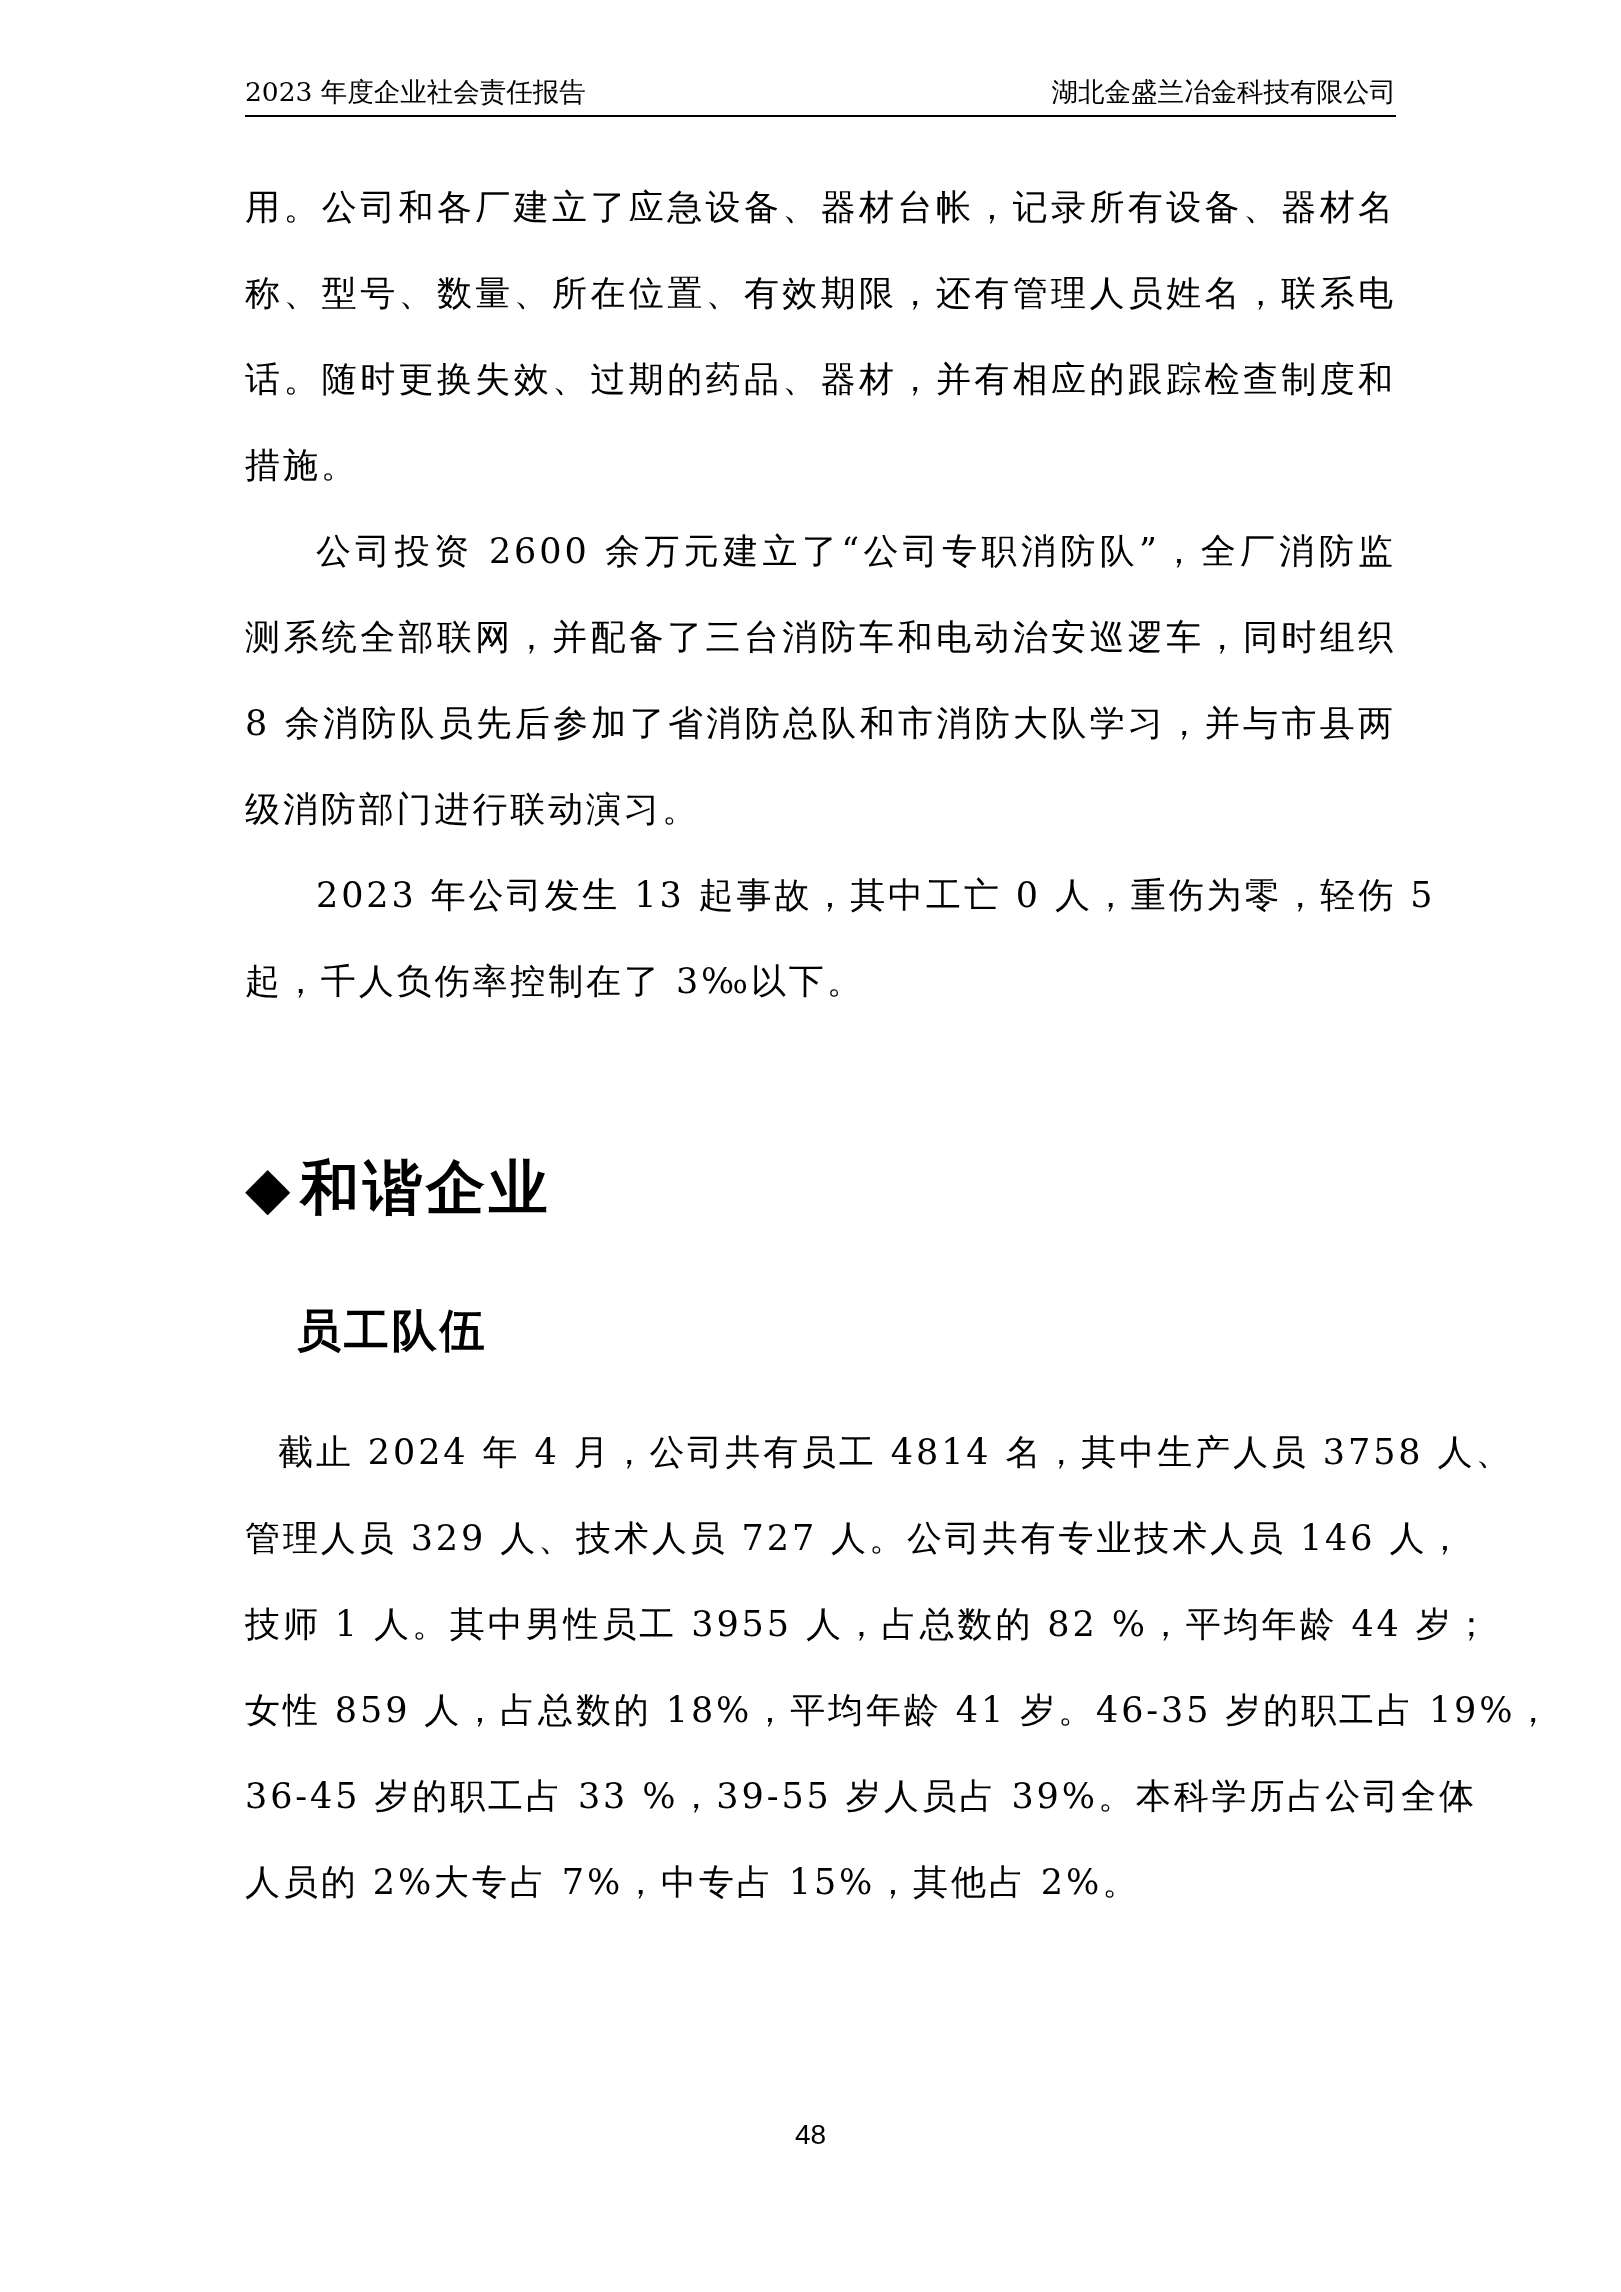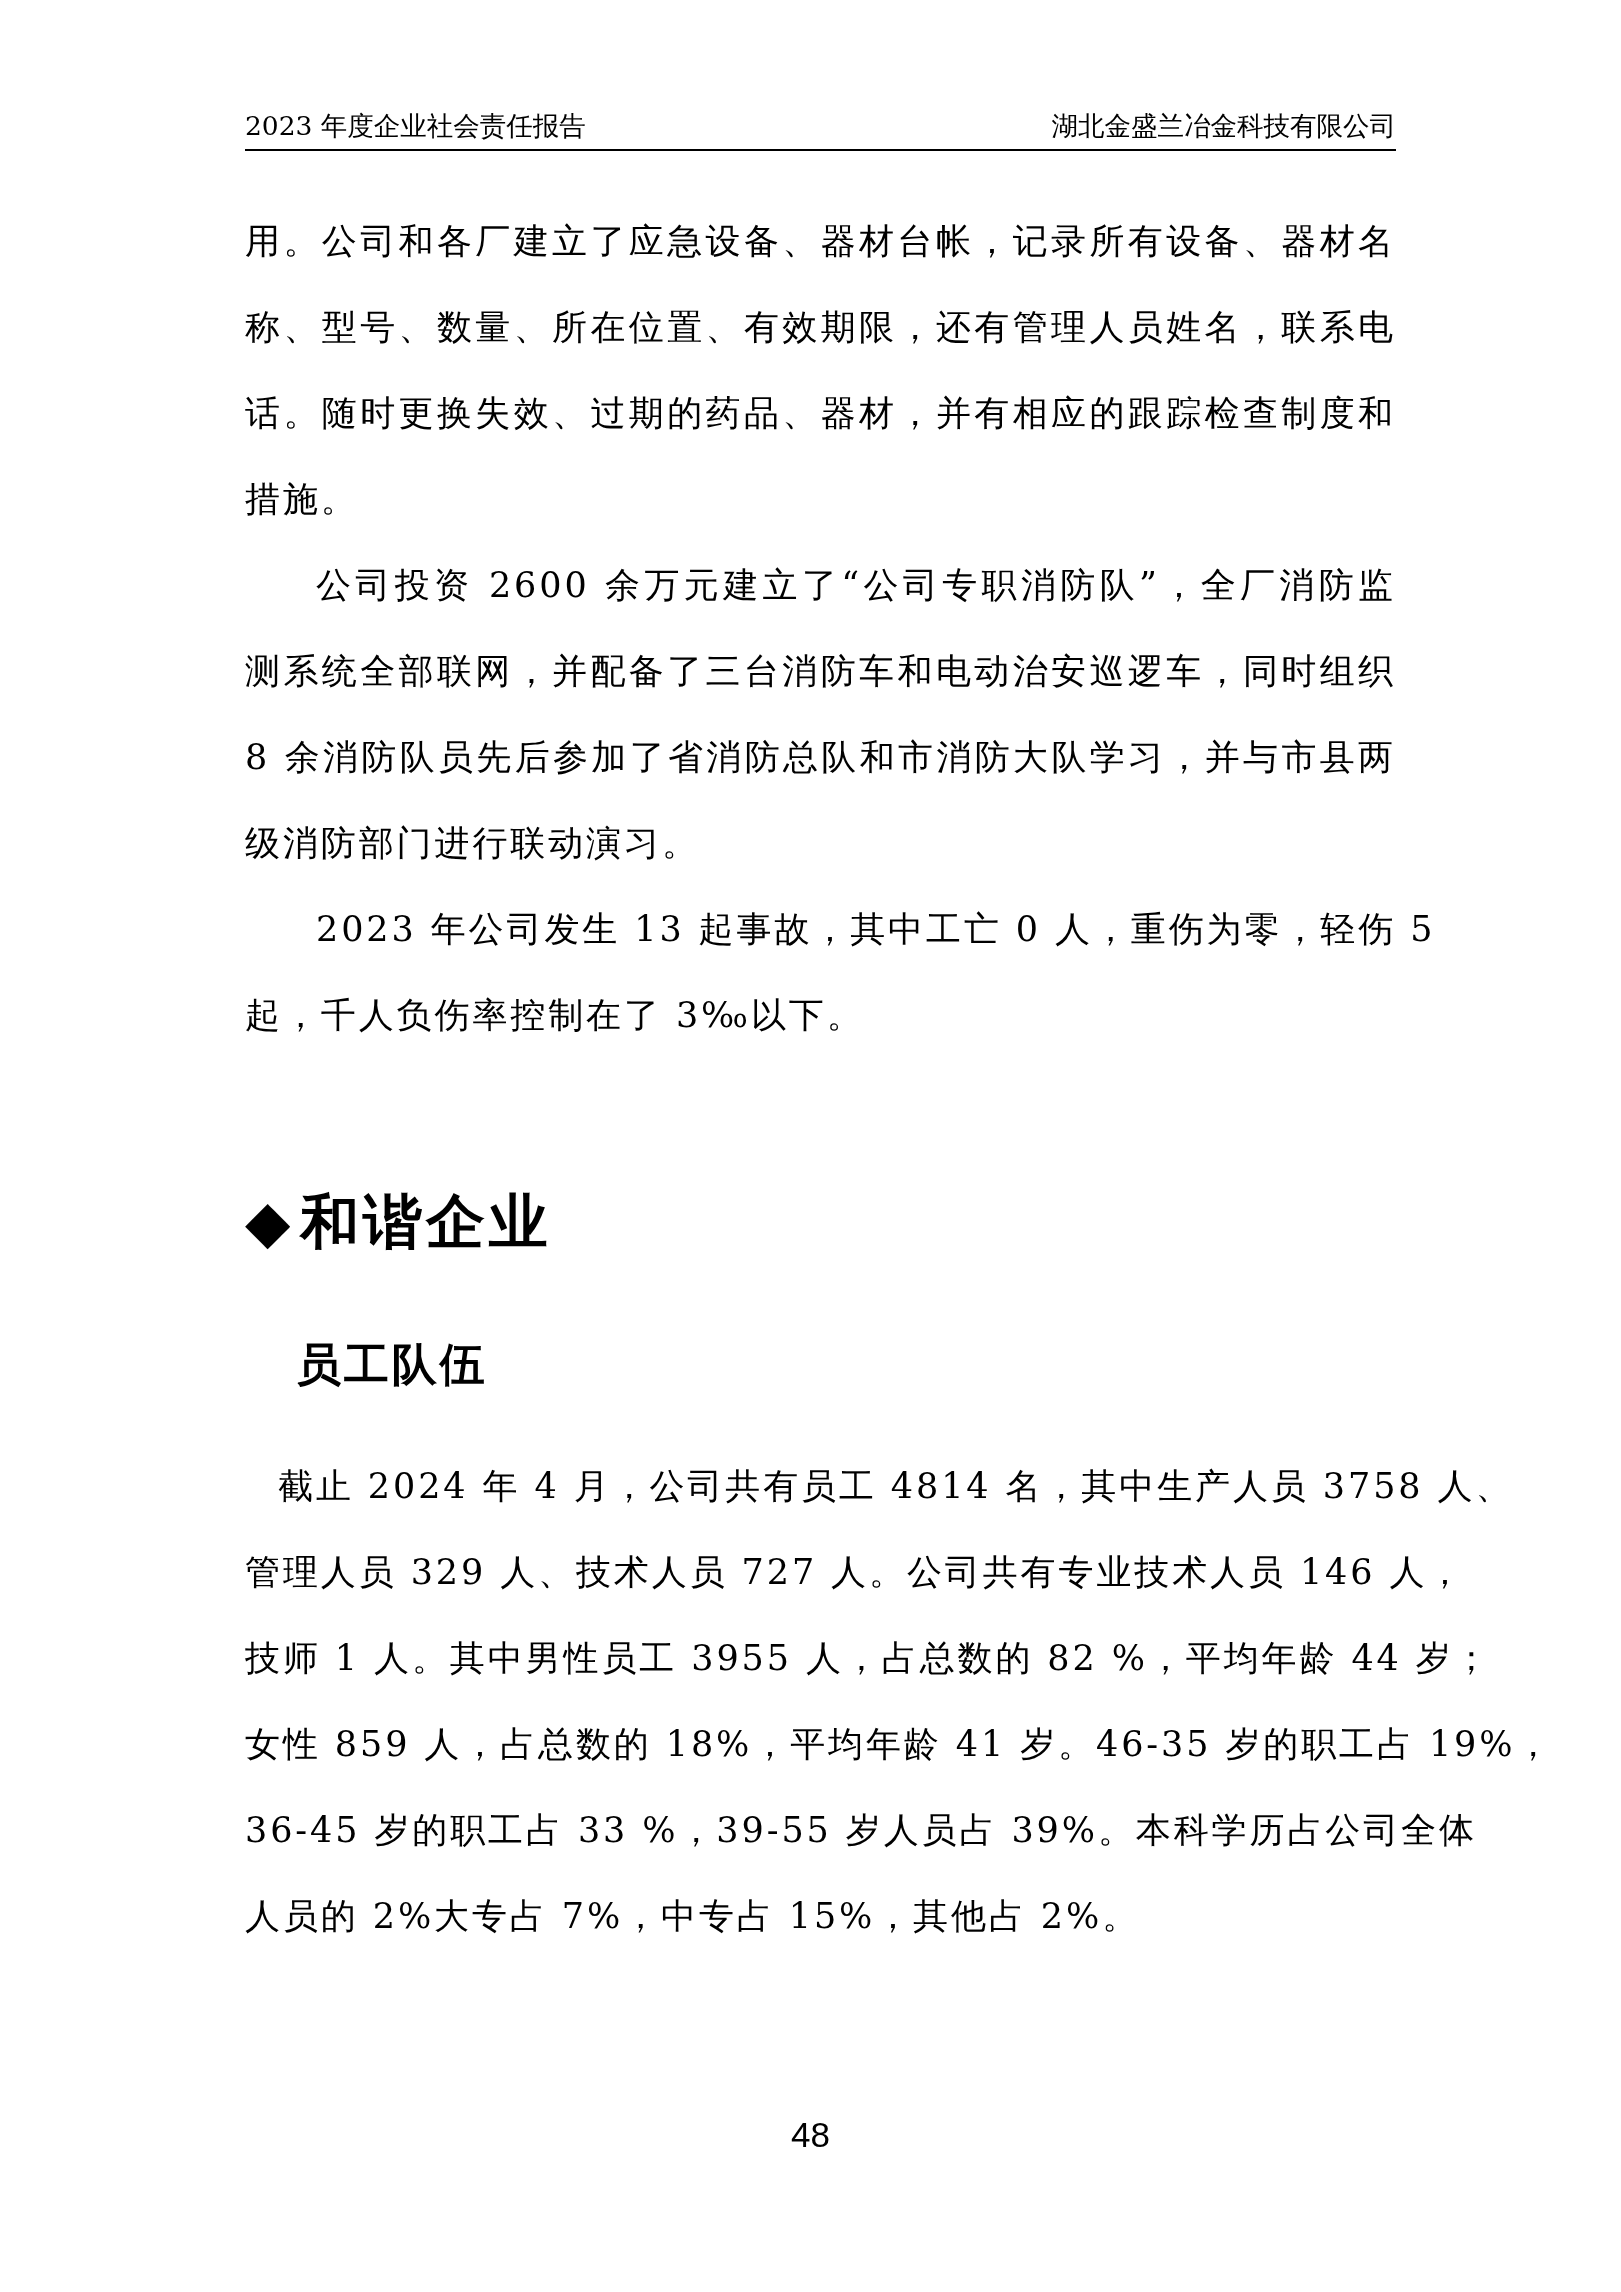--- a/index.html
+++ b/index.html
@@ -17,21 +17,21 @@
     font-family: "DejaVu Serif", "Liberation Serif", serif;
     overflow: hidden;
   }
   .content {
     padding: 0 225px 0 245px;
   }
   .header-row {
     display: flex;
     justify-content: space-between;
     align-items: flex-end;
-    padding-top: 110px;
+    padding-top: 76px;
     padding-bottom: 7.8px;
     border-bottom: 2.9px solid #000000;
     font-size: 26.5px;
     line-height: 31px;
   }
   .header-left, .header-right {
     white-space: nowrap;
   }
   .body-block {
     margin-top: 47px;
@@ -80,21 +80,21 @@
   .staff-block {
     margin-top: 49px;
   }
   .footer {
     position: absolute;
     left: 0;
     right: 0;
     top: 2119px;
     text-align: center;
     font-family: "Liberation Sans", "DejaVu Sans", sans-serif;
-    font-size: 35px;
+    font-size: 28px;
     line-height: 31px;
   }
 </style>
 </head>
 <body>
 
 <div class="page">
   <div class="content">
 
     <div class="header-row">

